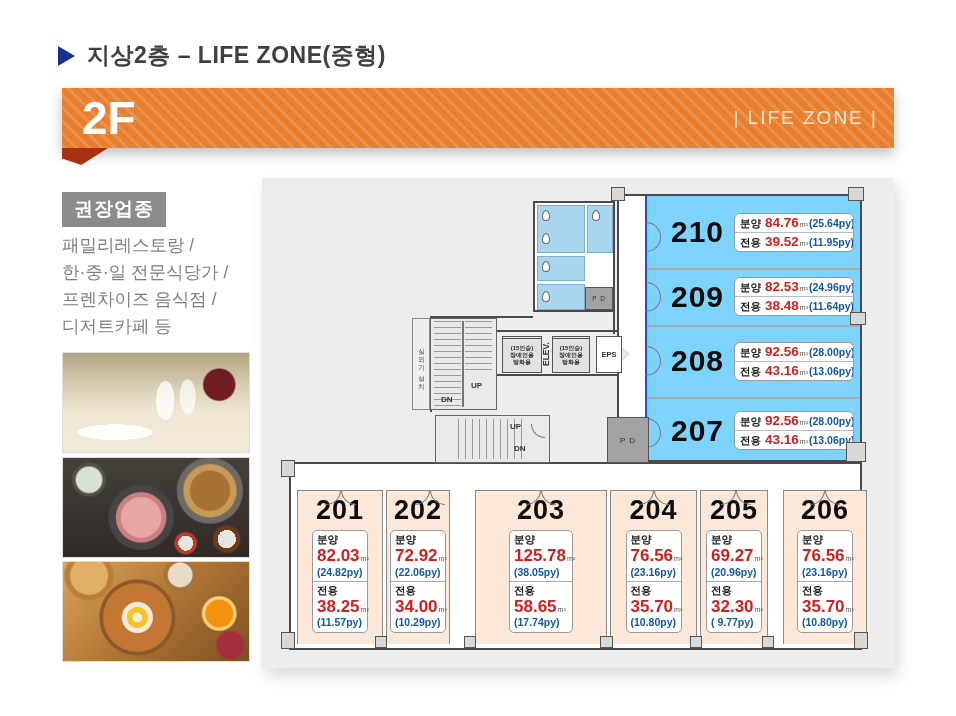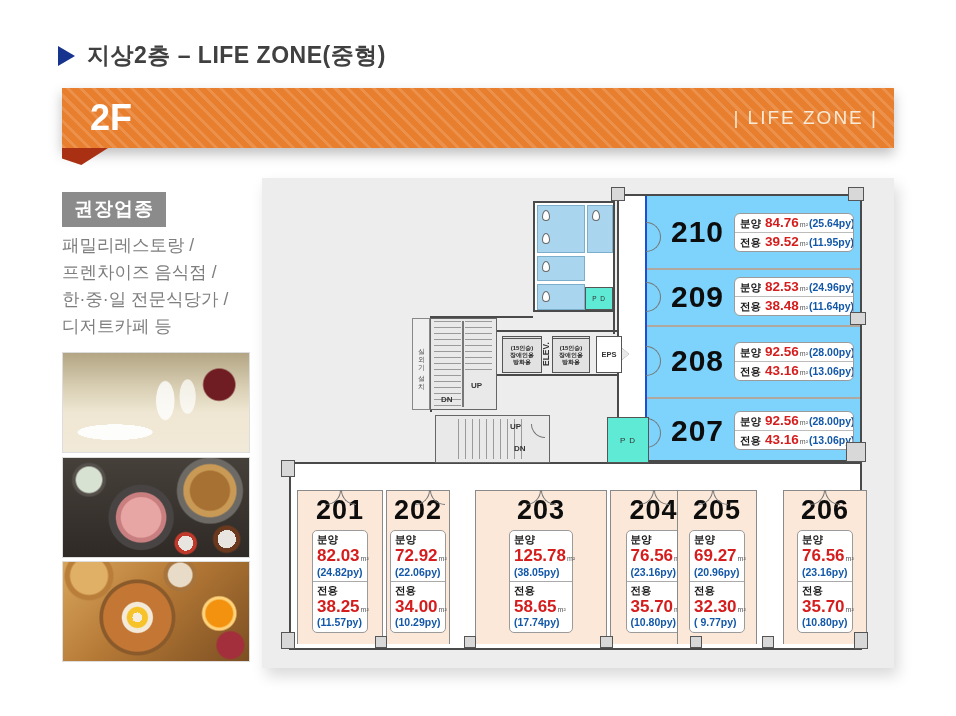--- a/index.html
+++ b/index.html
@@ -10,21 +10,21 @@
   .title-row { position:absolute; left:58px; top:40px; display:flex; align-items:center; gap:12px; }
   .title-arrow { width:0; height:0; border-left:17px solid #16338e; border-top:10px solid transparent; border-bottom:10px solid transparent; }
   .page-title { font-size:23px; font-weight:bold; color:#404040; letter-spacing:0.5px; }
 
   
   .banner { position:absolute; left:62px; top:88px; width:832px; height:60px;
     background:#e87f2f;
     background-image:repeating-linear-gradient(45deg, rgba(255,255,255,0.14) 0 3px, rgba(255,255,255,0) 3px 9px);
     box-shadow:0 6px 12px rgba(0,0,0,0.25);
     display:flex; align-items:center; justify-content:space-between; }
-  .banner-floor { color:#fff; font-size:36px; font-weight:bold; padding-left:28px; line-height:1; }
+  .banner-floor { color:#fff; font-size:46px; font-weight:bold; padding-left:20px; line-height:1; }
   .banner-zone { color:#f8ead6; font-size:19px; font-weight:400; letter-spacing:2px; padding-right:16px; }
   .banner-fold { position:absolute; left:0; top:60px; width:46px; height:17px; background:#a93012;
     clip-path:polygon(0 0, 100% 0, 42% 100%, 0 62%); }
 
   
   .recommend-box { position:absolute; left:62px; top:192px; background:#8b8b8b; color:#fff;
     font-size:19px; font-weight:bold; padding:4px 12px 5px; letter-spacing:1px; }
   .recommend-list { position:absolute; left:62px; top:232px; color:#7e7e7e; font-size:17.5px; line-height:1.55; }
   .photo { position:absolute; left:62px; width:188px; height:101px; border:1px solid #ddd; }
   .photo1 { top:352px;
@@ -84,21 +84,21 @@
   .bsec { padding:2px 4px 3px; }
   .bsec.sep { border-top:1px solid #aaa; }
   .blbl { font-size:10.5px; font-weight:700; color:#1a1a1a; text-align:left; }
   .bline { text-align:left; white-space:nowrap; line-height:1.1; }
   .bline .red { font-size:17px; }
   .bpy { font-size:10.5px; color:#1358a8; font-weight:700; text-align:left; white-space:pre; line-height:1.15; }
 
   
   .bath { position:absolute; left:271px; top:23px; width:82px; height:111px; background:#fff; border:2px solid #4a4a4a; }
   .bathroom-room { position:absolute; background:#a9d5ee; border:1px solid #7aaecb; }
-  .pd-box { position:absolute; background:#5eead4; border:1.2px solid #555; color:#333; font-size:6.5px; display:flex; align-items:center; justify-content:center; letter-spacing:1px; }
+  .pd-box { position:absolute; background:#a3a3a3; border:1.2px solid #555; color:#333; font-size:6.5px; display:flex; align-items:center; justify-content:center; letter-spacing:1px; }
   .wc { position:absolute; width:8px; height:11px; background:#fff; border:1px solid #666; border-radius:50% 50% 50% 50% / 62% 62% 38% 38%; }
 
   
   .stair { position:absolute; background:#e9e9e9; border:1.5px solid #666; }
   .treads-v { position:absolute; background:repeating-linear-gradient(to bottom, #9a9a9a 0 1px, rgba(0,0,0,0) 1px 6px); }
   .treads-h { position:absolute; background:repeating-linear-gradient(to right, #9a9a9a 0 1px, rgba(0,0,0,0) 1px 7px); }
   .stair-rail { position:absolute; background:#777; }
   .plan-lab { position:absolute; color:#333; font-size:8px; font-weight:600; }
   .outdoor { position:absolute; left:150px; top:140px; width:18px; height:92px; border:1px solid #888; background:#efefef;
     writing-mode:vertical-rl; text-align:center; font-size:7px; color:#555; letter-spacing:1px; display:flex; align-items:center; justify-content:center; }
@@ -139,22 +139,22 @@
 
   <div class="banner">
     <span class="banner-floor">2F</span>
     <span class="banner-zone">| LIFE ZONE |</span>
     <span class="banner-fold"></span>
   </div>
 
   <div class="recommend-box">권장업종</div>
   <div class="recommend-list">
     <div>패밀리레스토랑 /</div>
+    <div>한·중·일 전문식당가 /</div>
     <div>프렌차이즈 음식점 /</div>
-    <div>한·중·일 전문식당가 /</div>
     <div>디저트카페 등</div>
   </div>
   <div class="photo photo1"></div>
   <div class="photo photo2"></div>
   <div class="photo photo3"></div>
 
   <div class="plan">
 
     <div class="rwing">
       <div class="runits">
@@ -303,21 +303,21 @@
             <div class="bpy">(23.16py)</div>
           </div>
           <div class="bsec sep">
             <div class="blbl">전용</div>
             <div class="bline"><span class="red">35.70</span><span class="sq">m²</span></div>
             <div class="bpy">(10.80py)</div>
           </div>
         </div>
       </div>
 
-      <div class="bunit" style="left:386px;width:80px">
+      <div class="bunit" style="left:409px;width:68px">
         <div class="dpair-h" style="left:20px"></div>
         <div class="bnum">205</div>
         <div class="bbadge">
           <div class="bsec">
             <div class="blbl">분양</div>
             <div class="bline"><span class="red">69.27</span><span class="sq">m²</span></div>
             <div class="bpy">(20.96py)</div>
           </div>
           <div class="bsec sep">
             <div class="blbl">전용</div>

